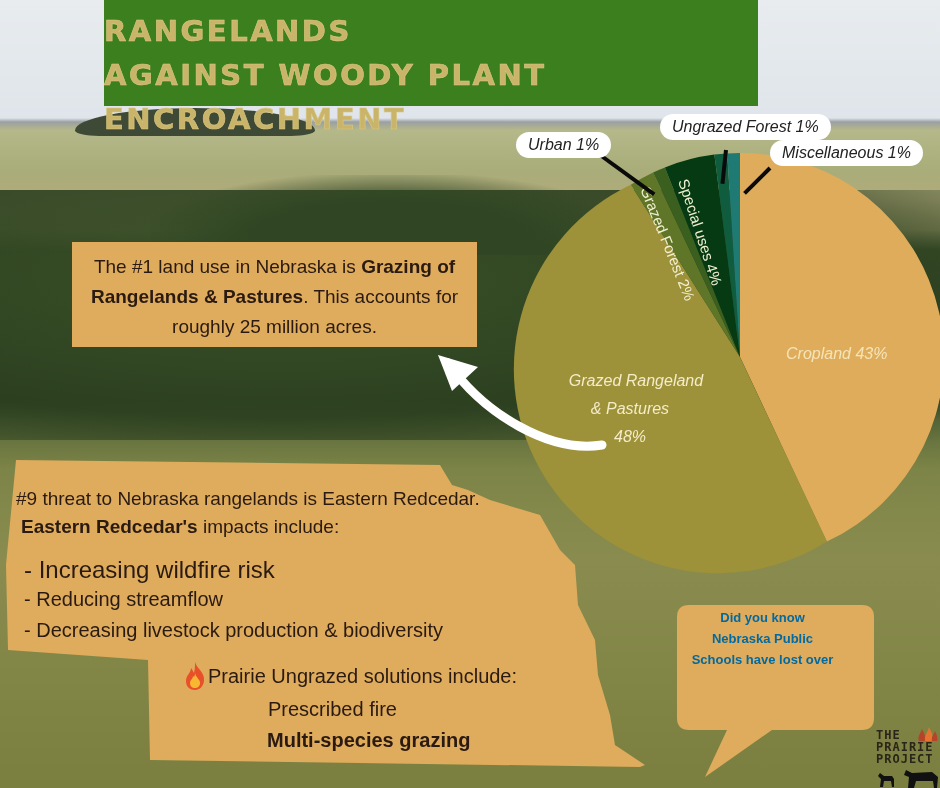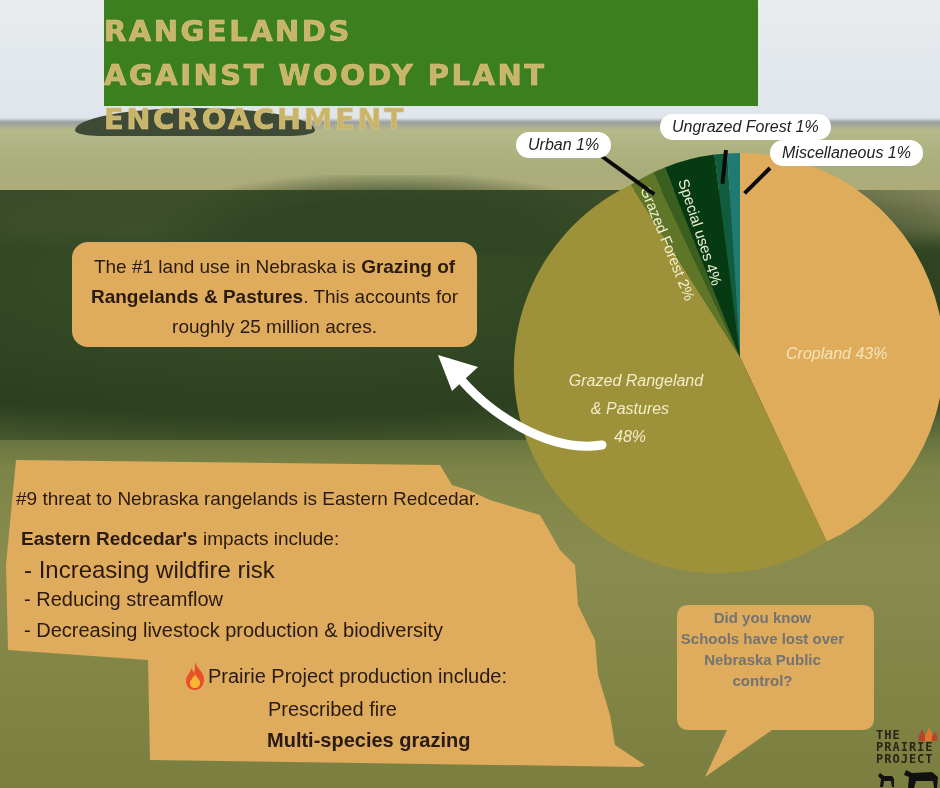--- a/index.html
+++ b/index.html
@@ -47,36 +47,36 @@
 
   .callout {
     position: absolute; background: #fff; border-radius: 16px;
     font-style: italic; color: #222; font-size: 16px; padding: 4px 12px;
     white-space: nowrap;
   }
   .leader { position: absolute; background: #0a0a0a; height: 4px; transform-origin: 0 50%; }
 
   .info-box {
     position: absolute; left: 72px; top: 242px; width: 405px; height: 105px;
-    background: #deac5c; border-radius: 16px;
+    background: #deac5c; border-radius: 0;
     font-size: 19px; line-height: 30px; color: #2a1a12; text-align: center;
     padding: 10px 14px;
   }
   .info-box b { font-weight: bold; }
 
   .arrow { position: absolute; left: 430px; top: 345px; width: 190px; height: 110px; }
 
   .ne-shape { position: absolute; left: 0; top: 455px; width: 660px; height: 330px; }
   .ne-text { position: absolute; color: #2a1a12; font-size: 19px; }
   .ne-text b { font-weight: bold; }
 
   .dyk-box { position: absolute; left: 677px; top: 605px; width: 197px; height: 125px; }
   .dyk-text {
     position: absolute; left: 677px; top: 607px; width: 171px;
-    text-align: center; font-weight: bold; font-size: 15px; line-height: 21px; color: #737373;
+    text-align: center; font-weight: bold; font-size: 13px; line-height: 21px; color: #0369a1;
   }
 
   .logo { position: absolute; left: 872px; top: 725px; width: 68px; height: 63px; }
   .logo-text {
     position: absolute; left: 4px; top: 4px; font-family: "DejaVu Sans Mono", monospace;
     font-size: 12px; line-height: 12px; color: #2b2418; letter-spacing: 1px; font-weight: bold;
   }
 </style>
 </head>
 <body>
@@ -132,43 +132,42 @@
 <svg class="arrow" viewBox="0 0 190 110">
   <path d="M172,100 C120,108 55,70 18,18" stroke="#ffffff" stroke-width="9" fill="none" stroke-linecap="round"></path>
   <path d="M8,10 L48,22 L22,46 Z" fill="#ffffff"></path>
 </svg>
 
 <svg class="ne-shape" viewBox="0 0 660 330">
   <path fill="#deac5c" d="M16,5 L440,10 L452,30 L468,35 L490,45 L540,60 L560,95 L575,110 L578,150 L595,185 L598,220 L610,260 L615,290 L645,310 L640,312 L150,305 L148,205 L8,195 L6,110 Z"></path>
 </svg>
 
 <div class="ne-text" style="left:16px; top:488px;">#9 threat to Nebraska rangelands is Eastern Redcedar.</div>
-<div class="ne-text" style="left:21px; top:528px;">
+<div class="ne-text" style="left:21px; top:516px;">
   <b>Eastern Redcedar's</b><span> impacts include:</span>
 </div>
 <div class="ne-text" style="left:24px; top:556px; font-size:24px;">- Increasing wildfire risk</div>
 <div class="ne-text" style="left:24px; top:588px; font-size:20px;">- Reducing streamflow</div>
 <div class="ne-text" style="left:24px; top:619px; font-size:20px;">- Decreasing livestock production &amp; biodiversity</div>
 
 <svg style="position:absolute; left:183px; top:661px; width:24px; height:30px;" viewBox="0 0 24 30">
   <path d="M12,1 C14,8 22,11 21,20 C20,27 15,29 12,29 C7,29 3,26 3,20 C3,14 8,12 8,7 C10,9 10,11 11,12 C12,8 12,5 12,1 Z" fill="#e8502a"></path>
   <path d="M12,12 C13,17 18,19 17,23 C16,27 13,27 12,27 C9,27 7,25 7,22 C7,19 10,18 10,15 C11,17 12,15 12,12 Z" fill="#f7b733"></path>
 </svg>
-<div class="ne-text" style="left:208px; top:665px; font-size:20px;">Prairie Project production include:</div>
+<div class="ne-text" style="left:208px; top:665px; font-size:20px;">Prairie Ungrazed solutions include:</div>
 <div class="ne-text" style="left:268px; top:698px; font-size:20px; font-weight:normal;">Prescribed fire</div>
 <div class="ne-text" style="left:267px; top:729px; font-size:20px; font-weight:bold;">Multi-species grazing</div>
 
 <svg class="dyk-box" viewBox="0 0 197 180" style="height:180px;">
   <path fill="#deac5c" d="M12,0 L185,0 Q197,0 197,12 L197,113 Q197,125 185,125 L95,125 L28,172 L50,125 L12,125 Q0,125 0,113 L0,12 Q0,0 12,0 Z"></path>
 </svg>
 <div class="dyk-text">
   <div>Did you know</div>
+  <div>Nebraska Public</div>
   <div>Schools have lost over</div>
-  <div>Nebraska Public</div>
-  <div>control?</div>
 </div>
 
 <div class="logo">
   <div class="logo-text">
     <div>THE</div>
     <div>PRAIRIE</div>
     <div>PROJECT</div>
   </div>
   <svg style="position:absolute; left:44px; top:2px; width:22px; height:14px;" viewBox="0 0 22 14">
     <path d="M3,14 C1,9 5,6 6,2 C8,6 10,9 9,14 Z" fill="#b5452a"></path>

